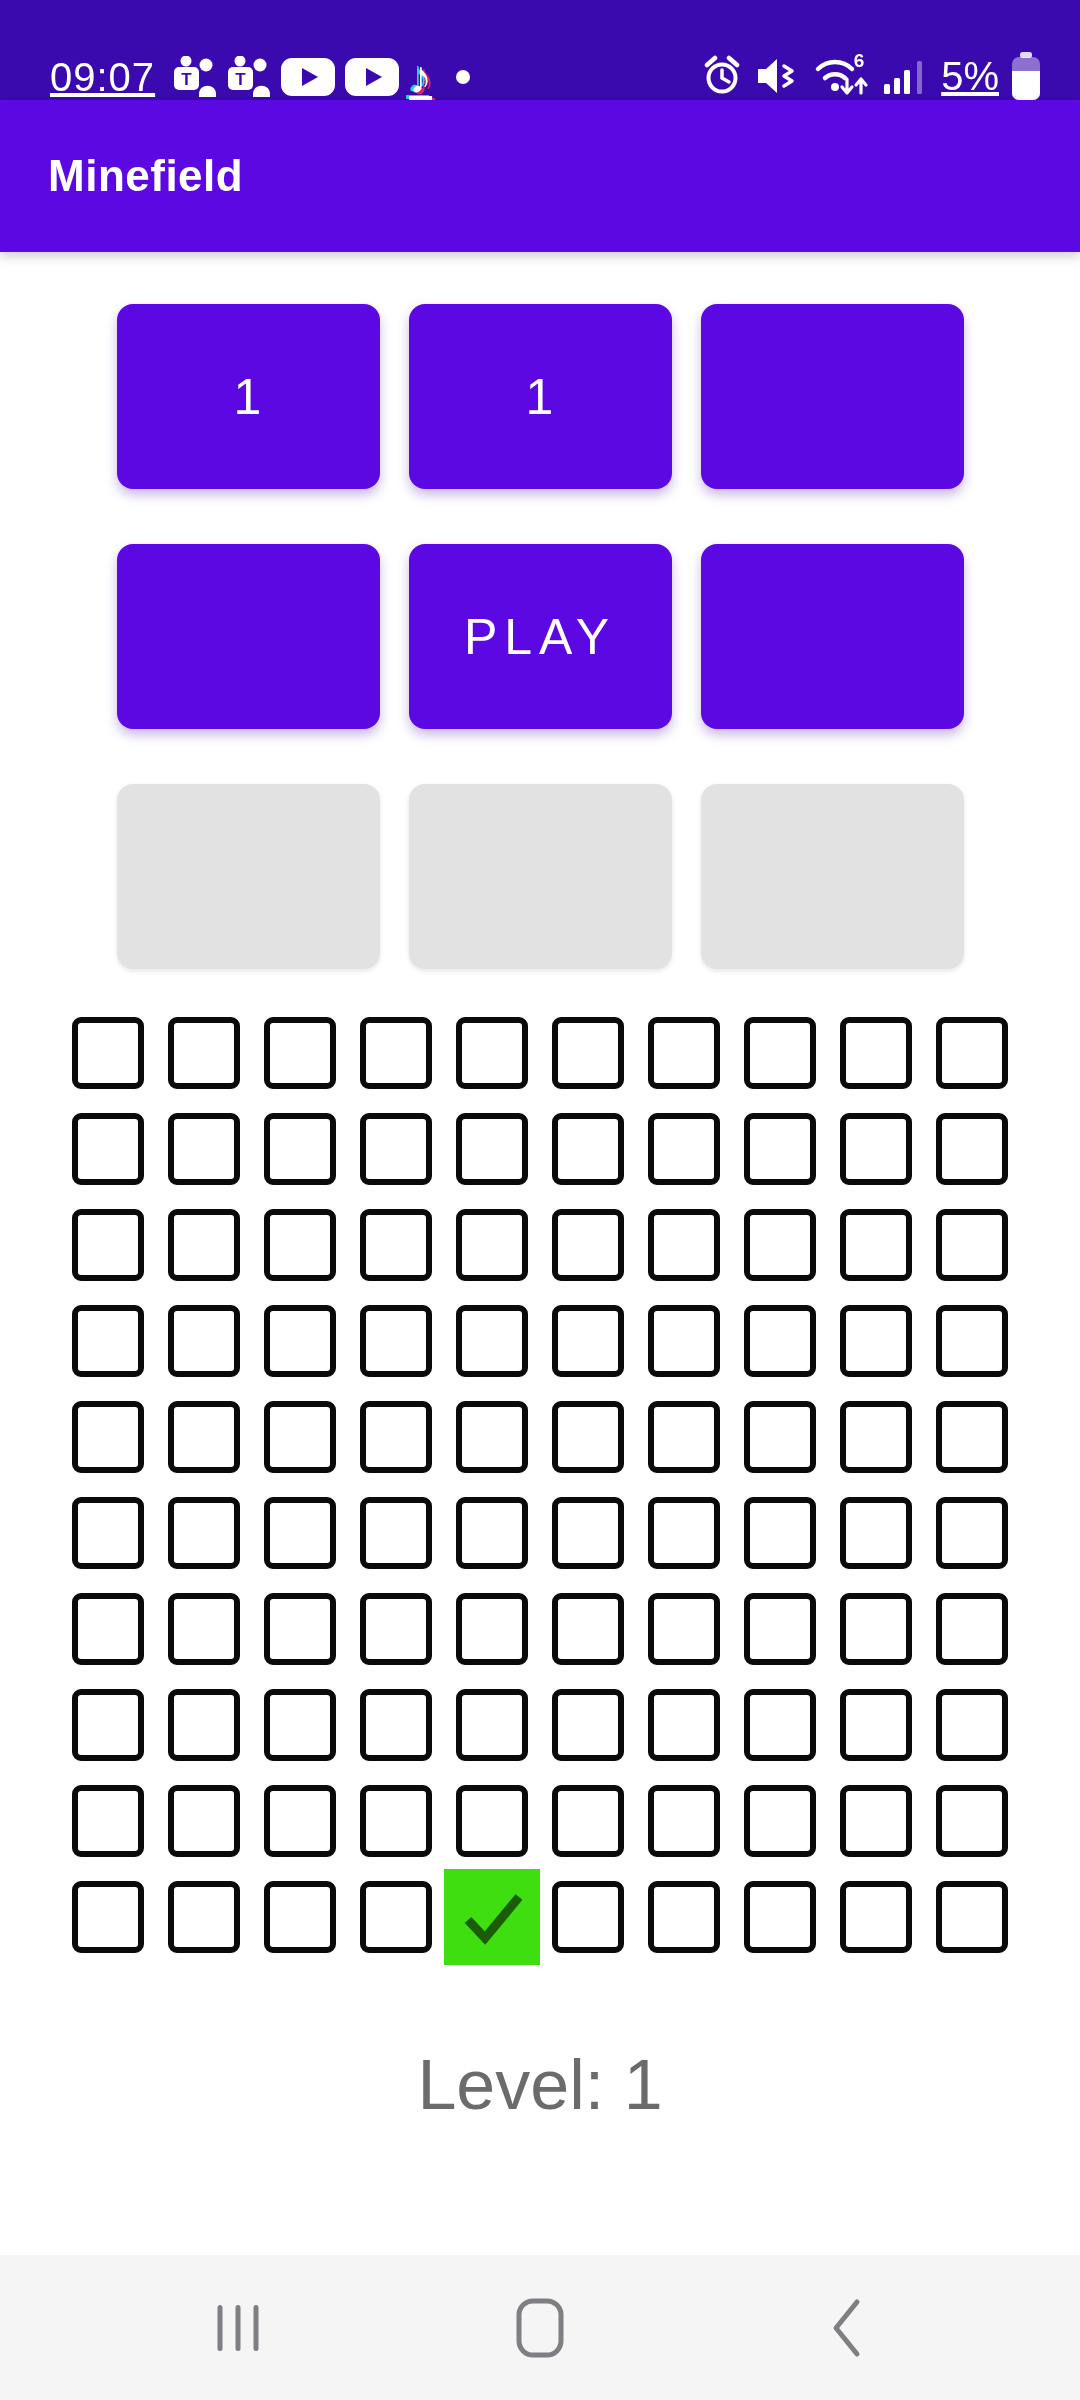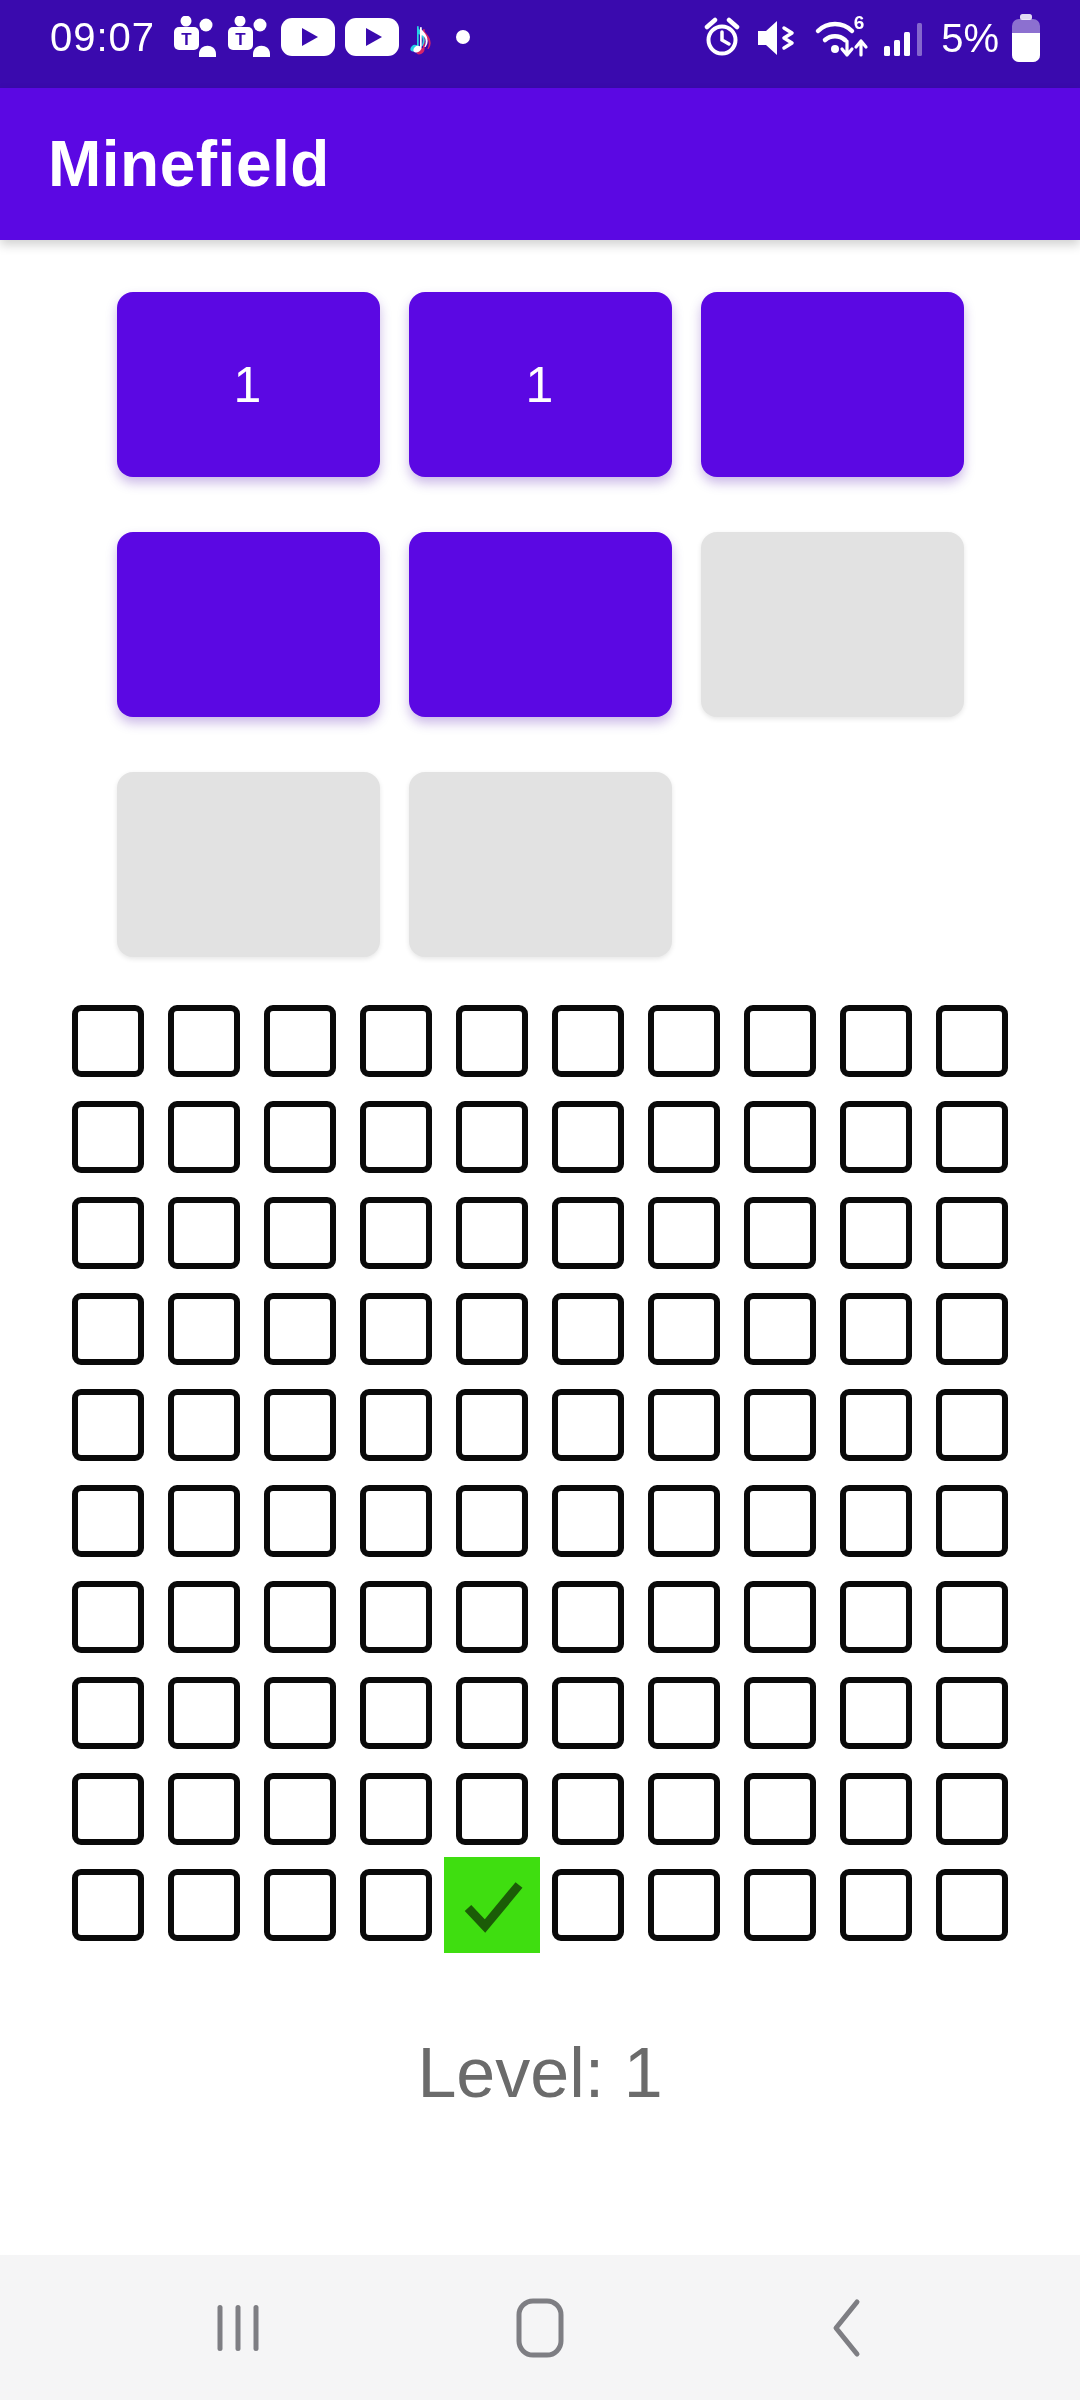--- a/index.html
+++ b/index.html
@@ -13,39 +13,40 @@
     --level-gray:#6B6B6B;
   }
   *{box-sizing:border-box;}
   html,body{margin:0;padding:0;}
   body{
     width:1080px;height:2400px;position:relative;overflow:hidden;
     background:#ffffff;font-family:"Liberation Sans","DejaVu Sans",sans-serif;
   }
   
   .status-bar{
-    height:88px;background:var(--status-bg);color:#fff;
-    display:flex;align-items:flex-start;justify-content:space-between;
+    height:100px;background:var(--status-bg);color:#fff;
+    display:flex;align-items:flex-end;justify-content:space-between;
     padding:14px 40px 0 50px;
+    text-decoration:underline;
   }
   .sb-left,.sb-right{display:flex;align-items:center;}
   .sb-left{gap:10px;}
   .sb-right{gap:13px;}
   .sb-time{font-size:40px;font-weight:400;letter-spacing:1px;margin-right:8px;}
   .sb-icon{display:flex;align-items:center;justify-content:center;}
   .tiktok{font-size:46px;line-height:1;color:#fff;
     text-shadow:-3px -1px 0 rgba(37,244,238,.85), 3px 2px 0 rgba(254,44,85,.8);}
   .notif-dot{width:14px;height:14px;border-radius:50%;background:#fff;margin-left:14px;}
   .sb-batt-pct{font-size:40px;font-weight:400;}
   
   .app-bar{
     height:152px;background:var(--primary);display:flex;align-items:center;
     padding-left:48px;box-shadow:0 5px 10px rgba(0,0,0,.18);position:relative;z-index:2;
   }
-  .app-title{color:#fff;font-size:64px;font-weight:700;letter-spacing:.5px;}
+  .app-title{color:#fff;font-size:44px;font-weight:700;letter-spacing:.5px;}
   
   .btn-grid{
     display:grid;grid-template-columns:repeat(3,263px);column-gap:29px;row-gap:55px;
     justify-content:center;margin-top:52px;
   }
   .game-btn{
     height:185px;border-radius:16px;background:var(--primary);
     color:#fff;font-size:50px;font-weight:500;letter-spacing:1px;
     display:flex;align-items:center;justify-content:center;
     box-shadow:0 6px 12px rgba(70,0,170,.28);border:none;cursor:pointer;
@@ -164,20 +165,21 @@
 <div class="app-bar">
   <span class="app-title">Minefield</span>
 </div>
 
 <div class="btn-grid">
   <button class="game-btn">1</button>
   <button class="game-btn">1</button>
   <button class="game-btn"></button>
 
   <button class="game-btn"></button>
+  <button class="game-btn play">PLAY</button>
   <button class="game-btn"></button>
 
   <button class="game-btn disabled"></button>
   <button class="game-btn disabled"></button>
   <button class="game-btn disabled"></button>
 </div>
 
 <div class="mine-grid">
     <div class="cell">
       <div class="box"></div>

